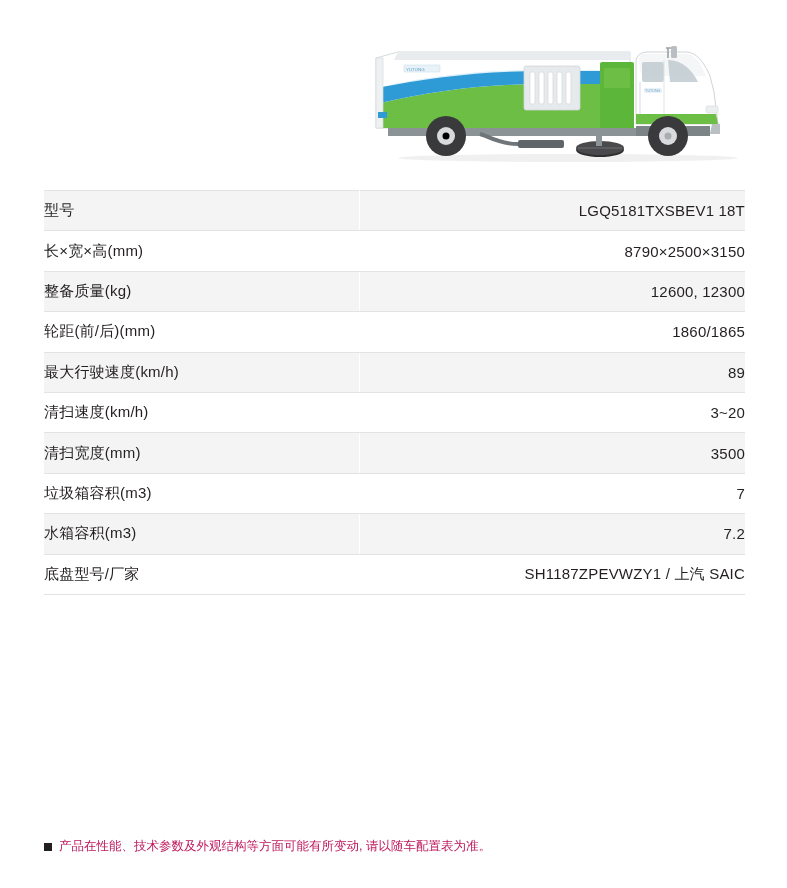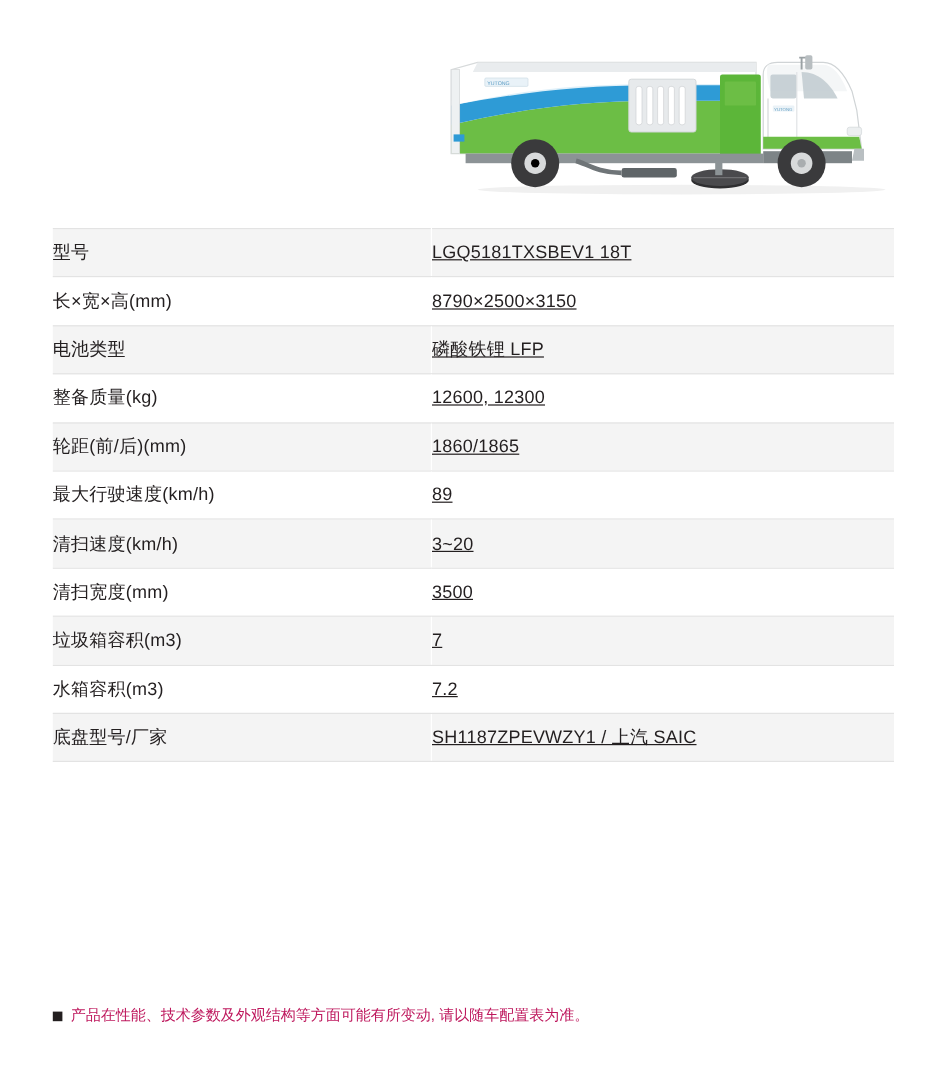--- a/index.html
+++ b/index.html
@@ -58,23 +58,23 @@
   .spec-table tr:first-child td {
     border-top: 1px solid #e3e3e3;
   }
   .cell-label {
     width: 315px;
     padding-left: 12px;
     color: #231f20;
   }
   .cell-value {
     width: 385px;
+    text-align: right;
     padding-right: 12px;
     color: #231f20;
-    text-decoration: underline;
   }
   .spec-table tr:nth-child(odd) td {
     background: #f4f4f4;
   }
   .spec-table tr:nth-child(even) td {
     background: #ffffff;
   }
   
   .cell-label {
     border-right: 1px solid #ffffff;
@@ -196,24 +196,20 @@
     <tbody>
       <tr>
         <td class="cell-label">型号</td>
         <td class="cell-value">LGQ5181TXSBEV1 18T</td>
       </tr>
       <tr>
         <td class="cell-label">长×宽×高(mm)</td>
         <td class="cell-value">8790×2500×3150</td>
       </tr>
       <tr>
-        <td class="cell-label">电池类型</td>
-        <td class="cell-value">磷酸铁锂 LFP</td>
-      </tr>
-      <tr>
         <td class="cell-label">整备质量(kg)</td>
         <td class="cell-value">12600, 12300</td>
       </tr>
       <tr>
         <td class="cell-label">轮距(前/后)(mm)</td>
         <td class="cell-value">1860/1865</td>
       </tr>
       <tr>
         <td class="cell-label">最大行驶速度(km/h)</td>
         <td class="cell-value">89</td>

